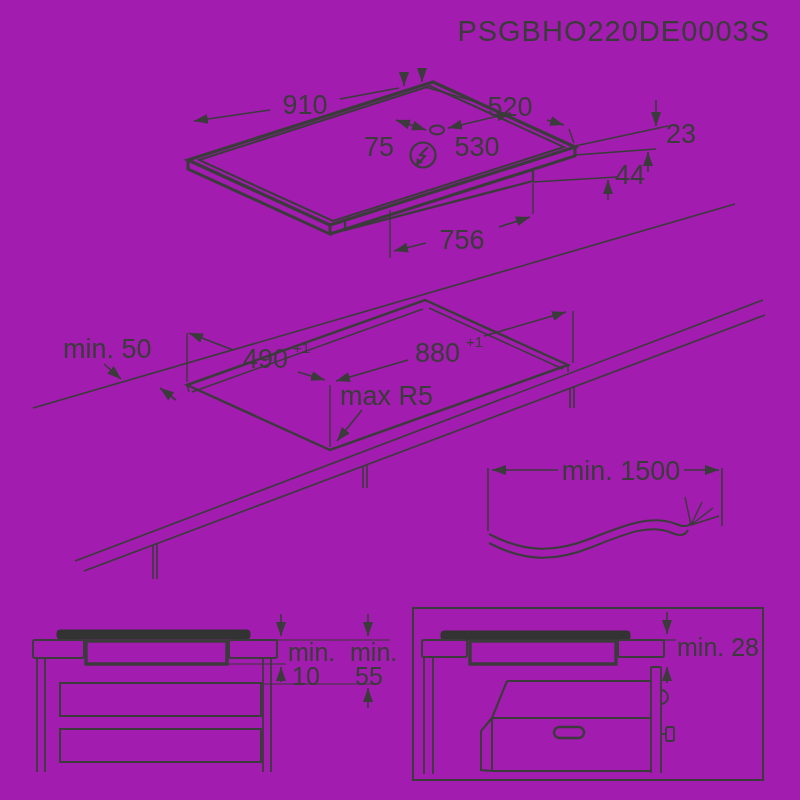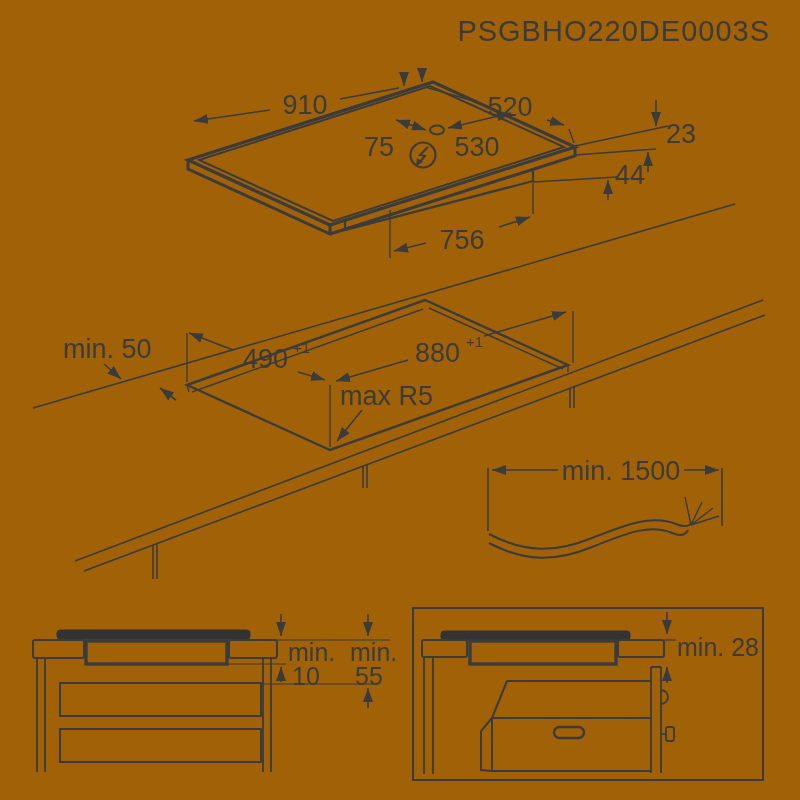--- a/index.html
+++ b/index.html
@@ -1,16 +1,16 @@
 <!DOCTYPE html>
 <html><head>
 <meta charset="utf-8">
 <style>
   html,body{margin:0;padding:0;background:#ffffff;}
-  #stage{position:relative;width:800px;height:800px;background:#a16207;overflow:hidden;
+  #stage{position:relative;width:800px;height:800px;background:#a21caf;overflow:hidden;
          font-family:"Liberation Sans", sans-serif;}
   svg{display:block;}
   text{fill:#3b3b3b;font-family:"Liberation Sans", sans-serif;}
   .lbl{font-size:27px;}
   .lbl-sm{font-size:25px;}
   .sup{font-size:15px;}
   .pn{font-size:29px;letter-spacing:1px;}
 </style>
 </head>
 <body>

